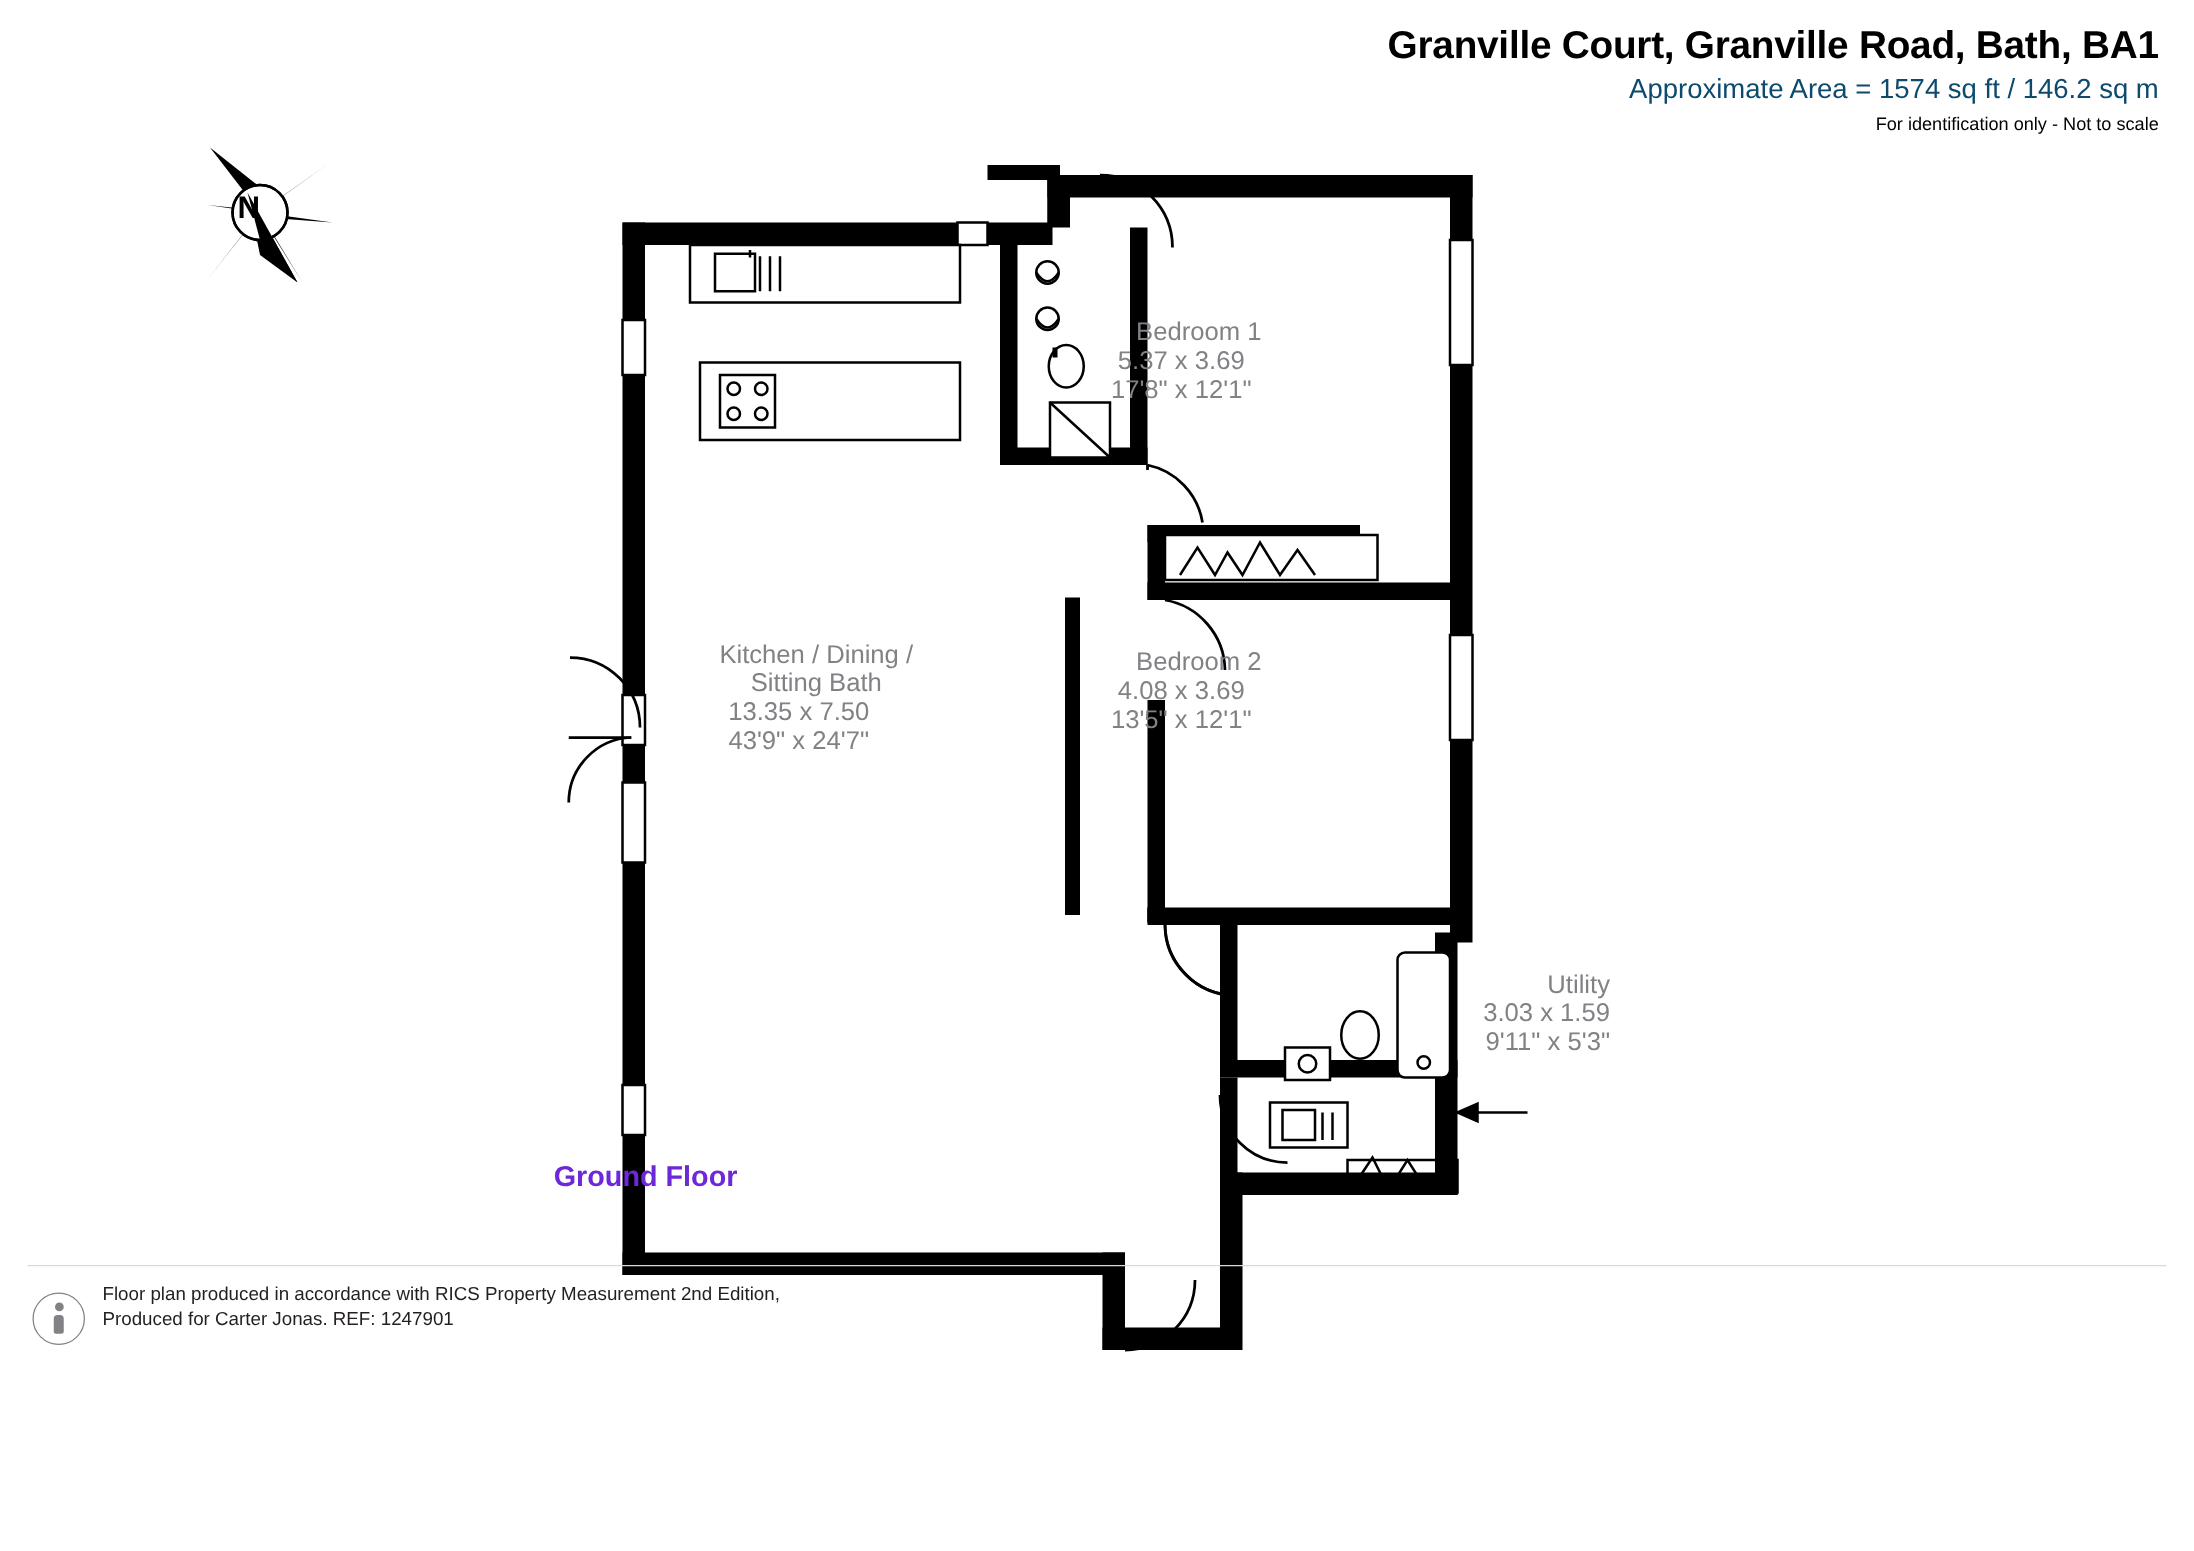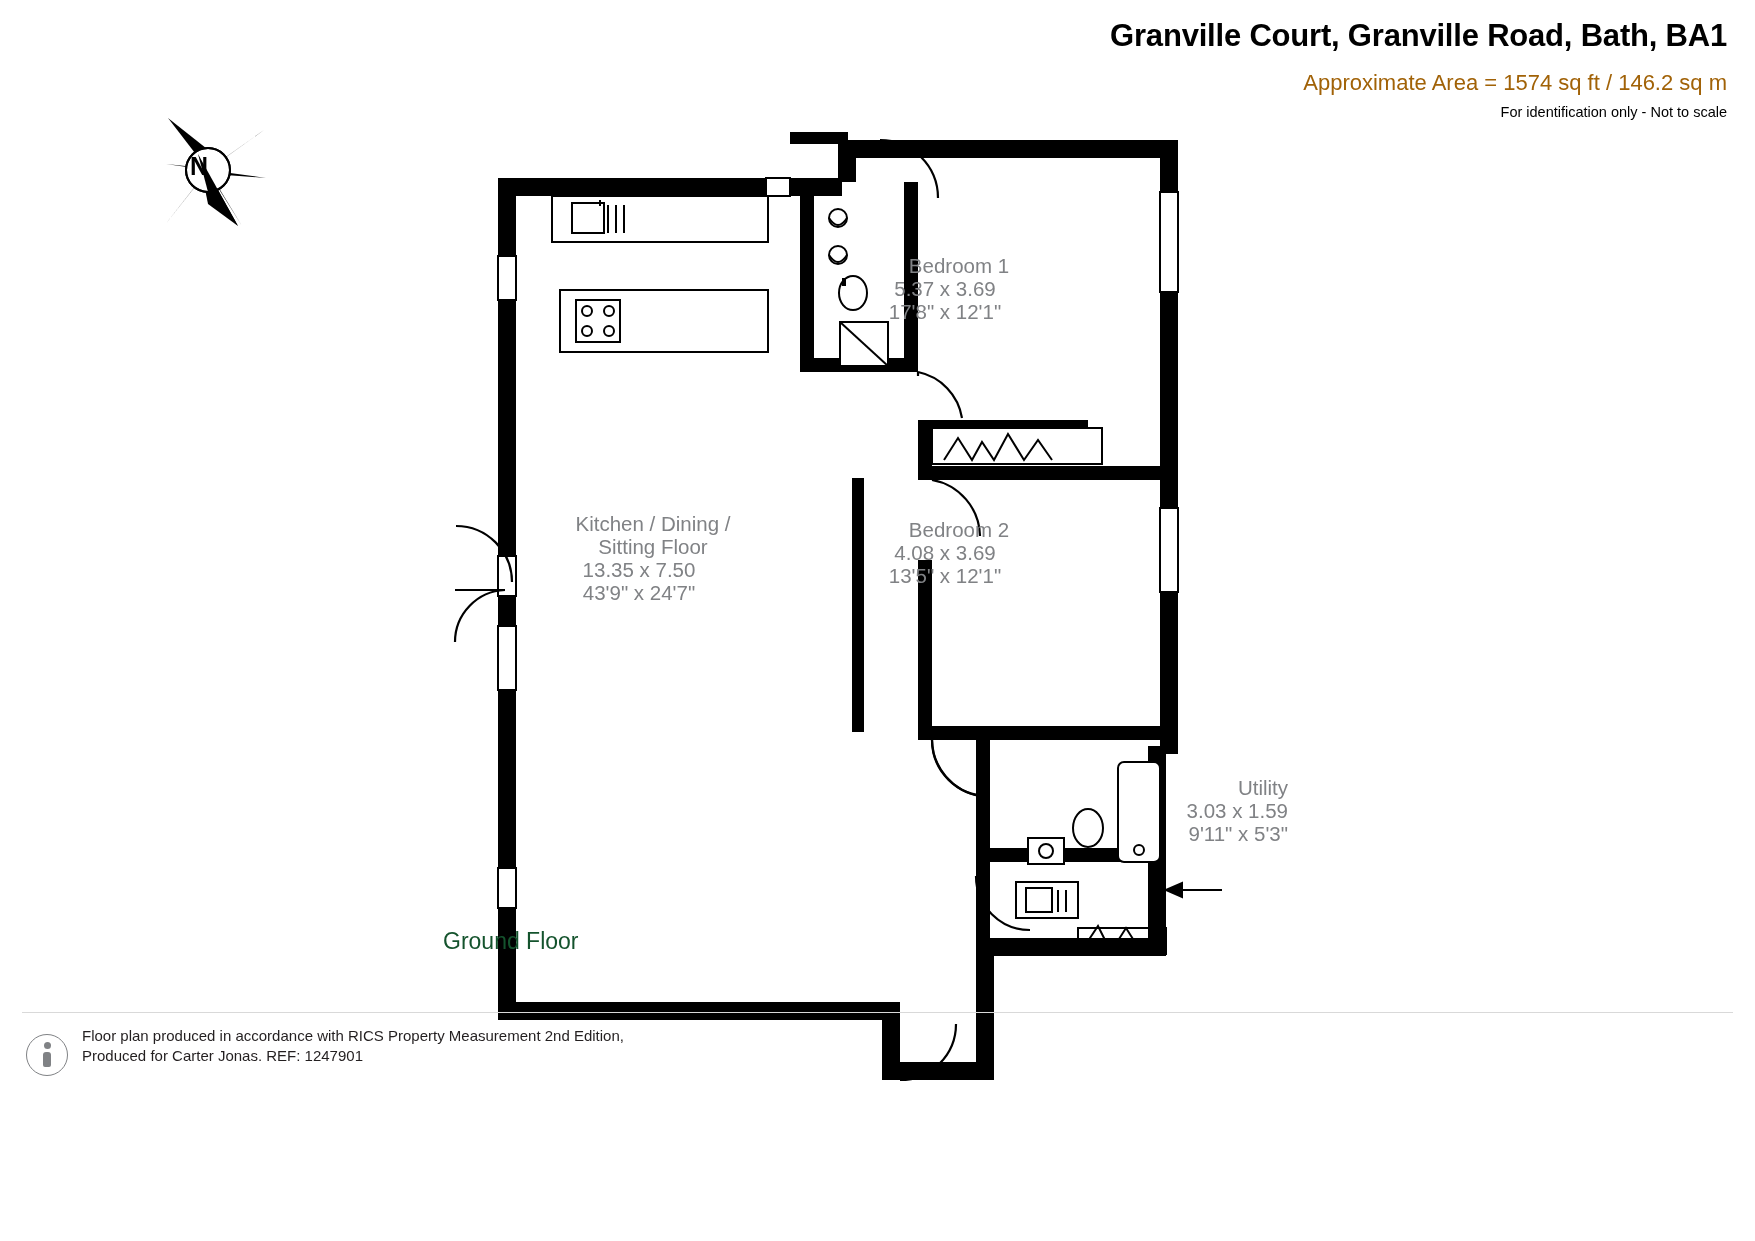--- a/index.html
+++ b/index.html
@@ -25,22 +25,22 @@
   }
   #title {
     font-size: 31px;
     font-weight: bold;
     letter-spacing: -0.2px;
     color: #000000;
     white-space: nowrap;
   }
   #area {
     font-size: 22px;
-    color: #a16207;
-    margin-top: 16px;
+    color: #0c4a6e;
+    margin-top: 4px;
     white-space: nowrap;
   }
   #disclaimer {
     font-size: 14.5px;
     color: #000000;
     margin-top: 8px;
     white-space: nowrap;
   }
 
   
@@ -100,21 +100,22 @@
     left: 1088px;
     top: 776px;
     width: 200px;
     text-align: right;
   }
   #floor-name {
     position: absolute;
     left: 443px;
     top: 928px;
     font-size: 23px;
-    color: #14532d;
+    color: #6d28d9;
+    font-weight: bold;
   }
 
   
   #footer-rule {
     position: absolute;
     left: 22px;
     top: 1012px;
     width: 1711px;
     height: 1px;
     background: #d9d9d9;
@@ -325,21 +326,21 @@
   <g stroke="#000000" stroke-width="2" fill="#000000">
     <line x1="1166" y1="890" x2="1222" y2="890"></line>
     <polygon points="1166,890 1182,883 1182,897"></polygon>
   </g>
 
 </svg>
 </div>
 
 <div class="room-label" id="label-kitchen">
   <span class="rl-name">Kitchen / Dining /</span>
-  <span class="rl-name">Sitting Floor</span>
+  <span class="rl-name">Sitting Bath</span>
   <span class="rl-dim">13.35 x 7.50</span>
   <span class="rl-dim">43'9" x 24'7"</span>
 </div>
 
 <div class="room-label" id="label-bed1">
   <span class="rl-name">Bedroom 1</span>
   <span class="rl-dim">5.37 x 3.69</span>
   <span class="rl-dim">17'8" x 12'1"</span>
 </div>
 

